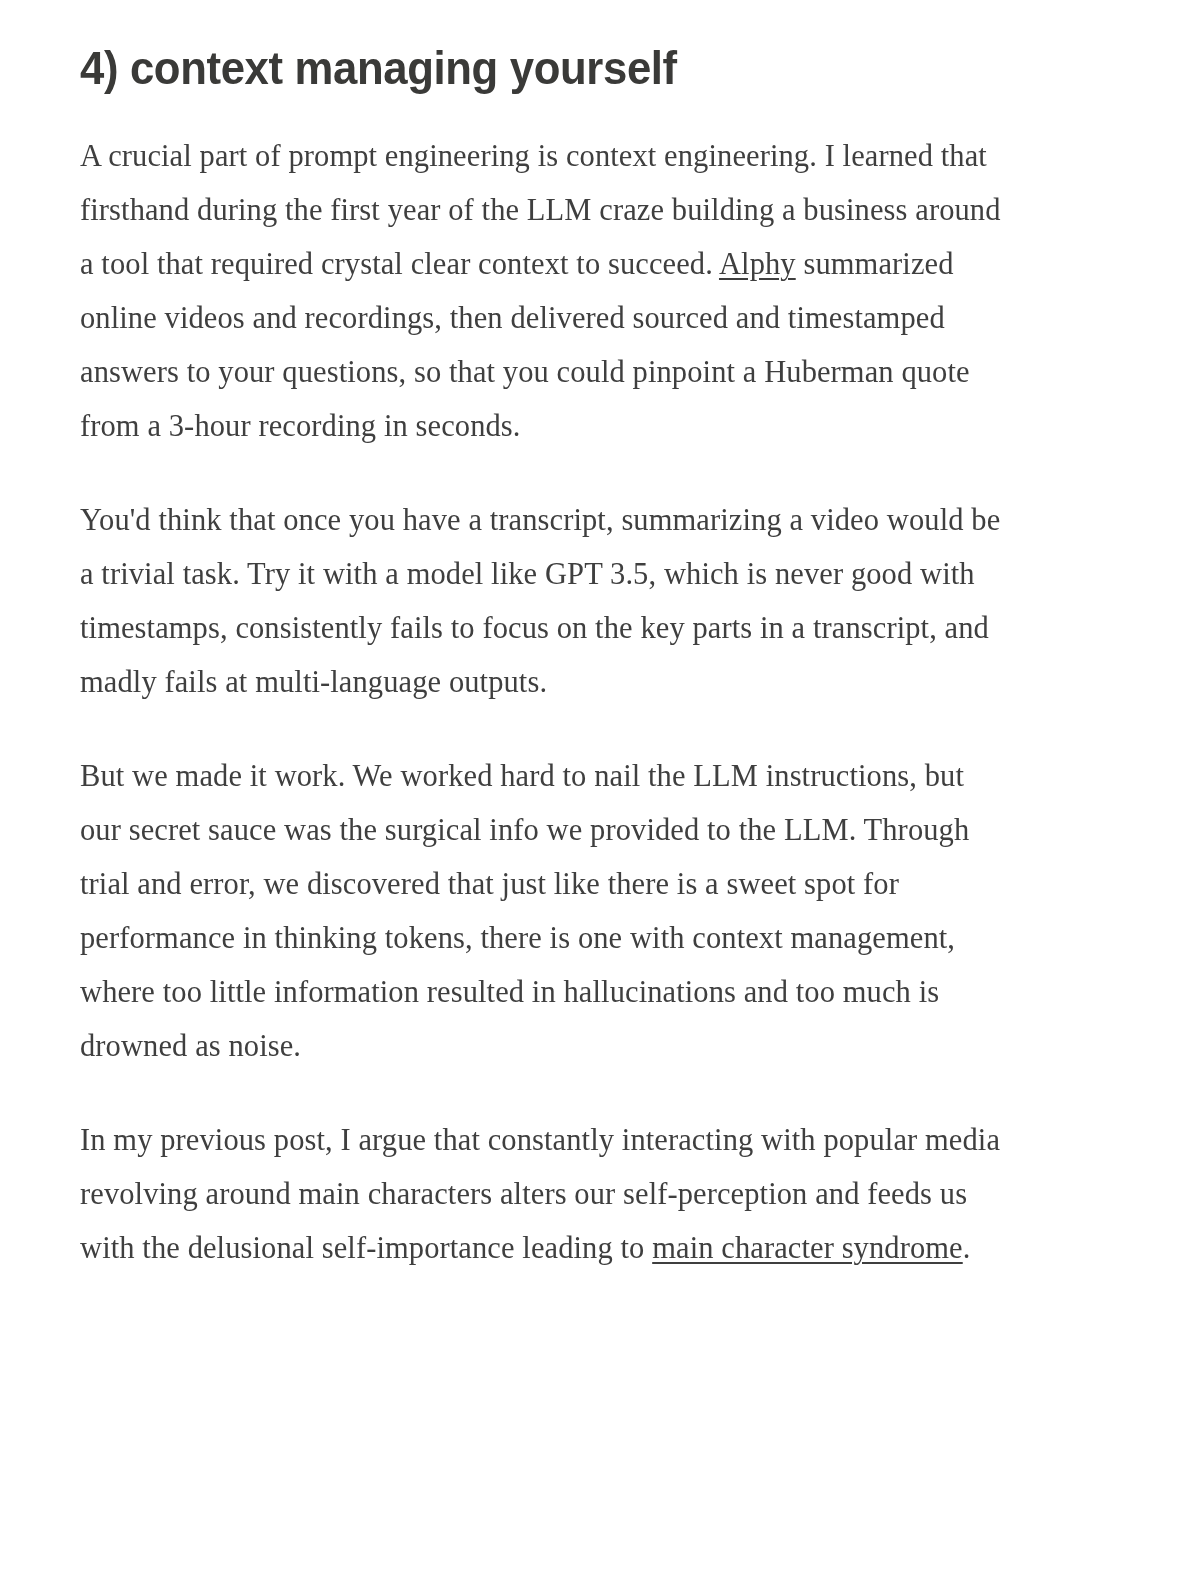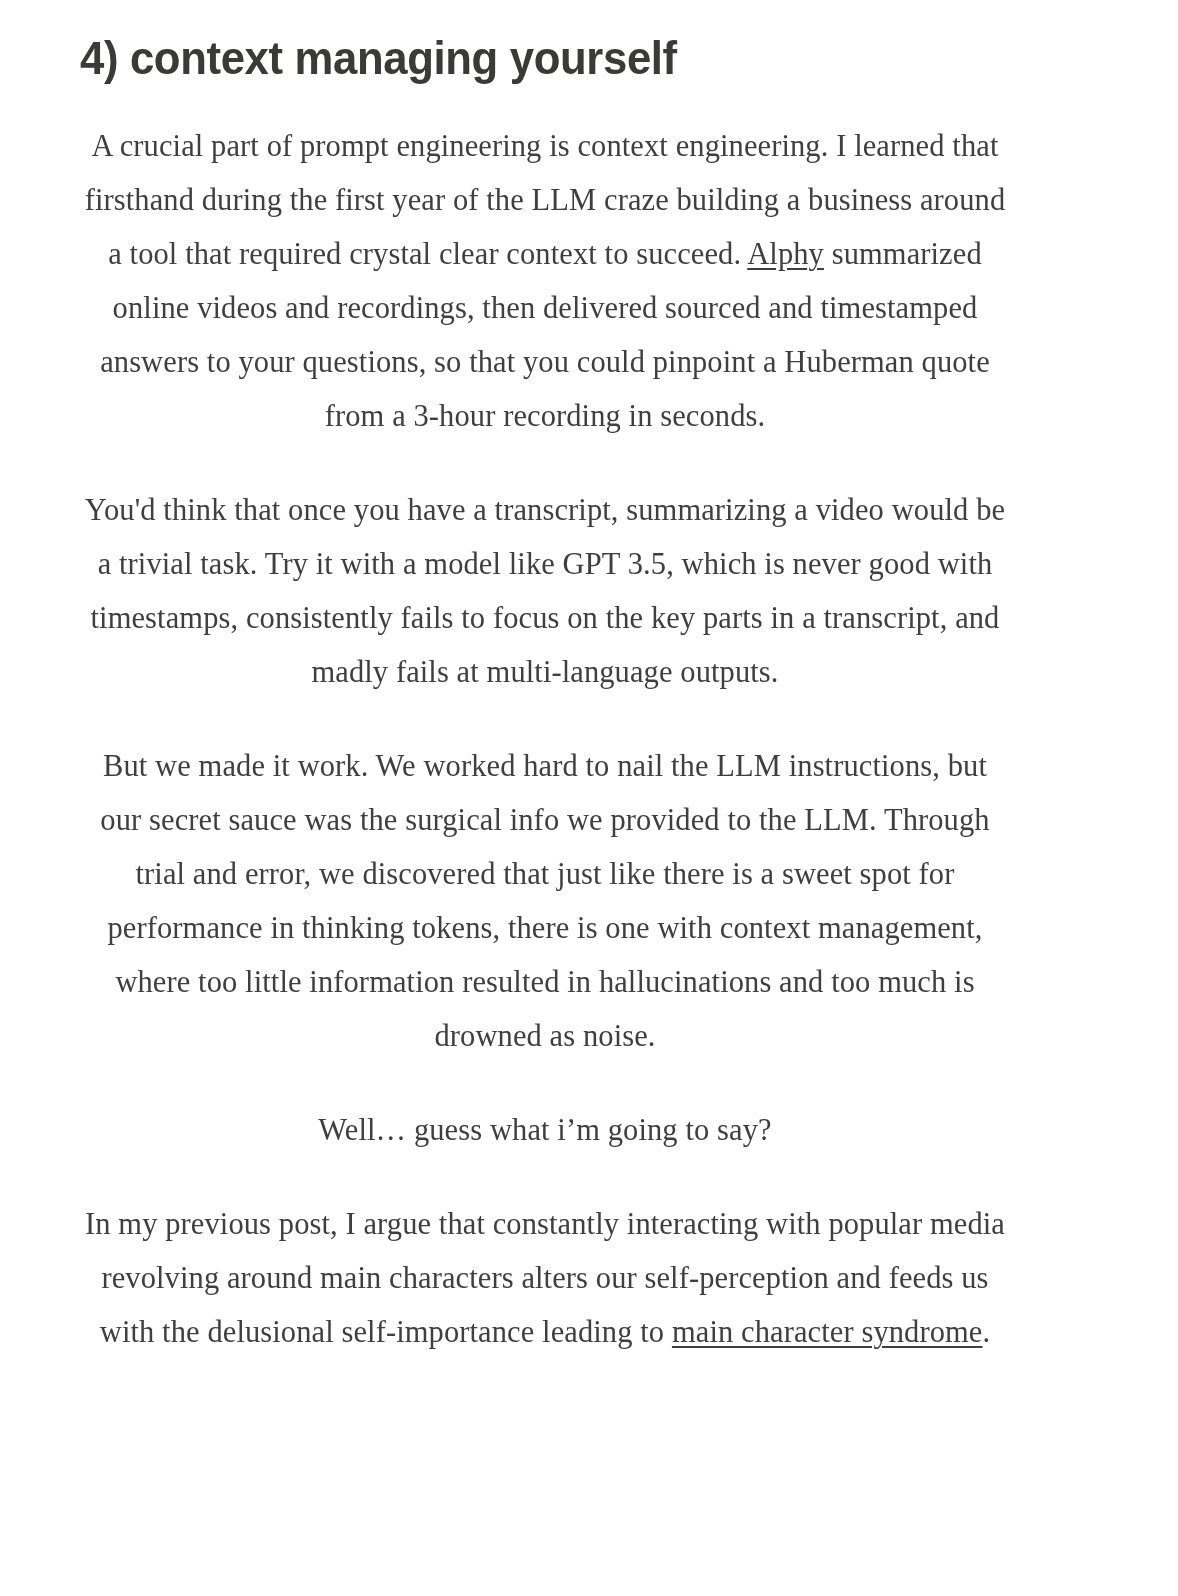--- a/index.html
+++ b/index.html
@@ -10,21 +10,21 @@
   body {
     width: 1178px;
     min-height: 1596px;
     font-family: "Liberation Serif", "DejaVu Serif", serif;
     -webkit-font-smoothing: antialiased;
   }
 
   .article {
     box-sizing: border-box;
     width: 1056px;
-    padding: 30px 46px 0 80px;
+    padding: 40px 46px 0 80px;
   }
 
   .article-heading {
     margin: 0 0 34px 0;
     font-family: "Liberation Sans Narrow", "Liberation Sans", "DejaVu Sans", sans-serif;
     font-weight: 700;
     font-size: 47px;
     line-height: 1.18;
     letter-spacing: -0.4px;
     color: #3a3a38;
@@ -32,21 +32,21 @@
     transform-origin: left center;
   }
 
   .article-body p {
     margin: 0 0 40px 0;
     font-size: 30.5px;
     line-height: 54px;
     color: #3f3f3f;
     letter-spacing: 0.1px;
     max-width: 1052px;
-    text-align: center;
+    text-align: left;
   }
 
   .article-body p:last-child {
     margin-bottom: 0;
   }
 
   .inline-link {
     color: inherit;
     text-decoration: underline;
     text-decoration-thickness: 1.6px;
@@ -57,16 +57,15 @@
 </head>
 <body>
 
 <article class="article">
   <h1 class="article-heading">4) context managing yourself</h1>
 
   <div class="article-body">
       <p><span>A crucial part of prompt engineering is context engineering. I learned that firsthand during the first year of the LLM craze building a business around a tool that required crystal clear context to succeed. </span><span class="inline-link">Alphy</span><span> summarized online videos and recordings, then delivered sourced and timestamped answers to your questions, so that you could pinpoint a Huberman quote from a 3-hour recording in seconds.</span></p>
       <p><span>You'd think that once you have a transcript, summarizing a video would be a trivial task. Try it with a model like GPT 3.5, which is never good with timestamps, consistently fails to focus on the key parts in a transcript, and madly fails at multi-language outputs.</span></p>
       <p><span>But we made it work. We worked hard to nail the LLM instructions, but our secret sauce was the surgical info we provided to the LLM. Through trial and error, we discovered that just like there is a sweet spot for performance in thinking tokens, there is one with context management, where too little information resulted in hallucinations and too much is drowned as noise.</span></p>
-      <p><span>Well… guess what i’m going to say?</span></p>
       <p><span>In my previous post, I argue that constantly interacting with popular media revolving around main characters alters our self-perception and feeds us with the delusional self-importance leading to </span><span class="inline-link">main character syndrome</span><span>.</span></p>
     </div>
 </article>
 
 </body></html>

